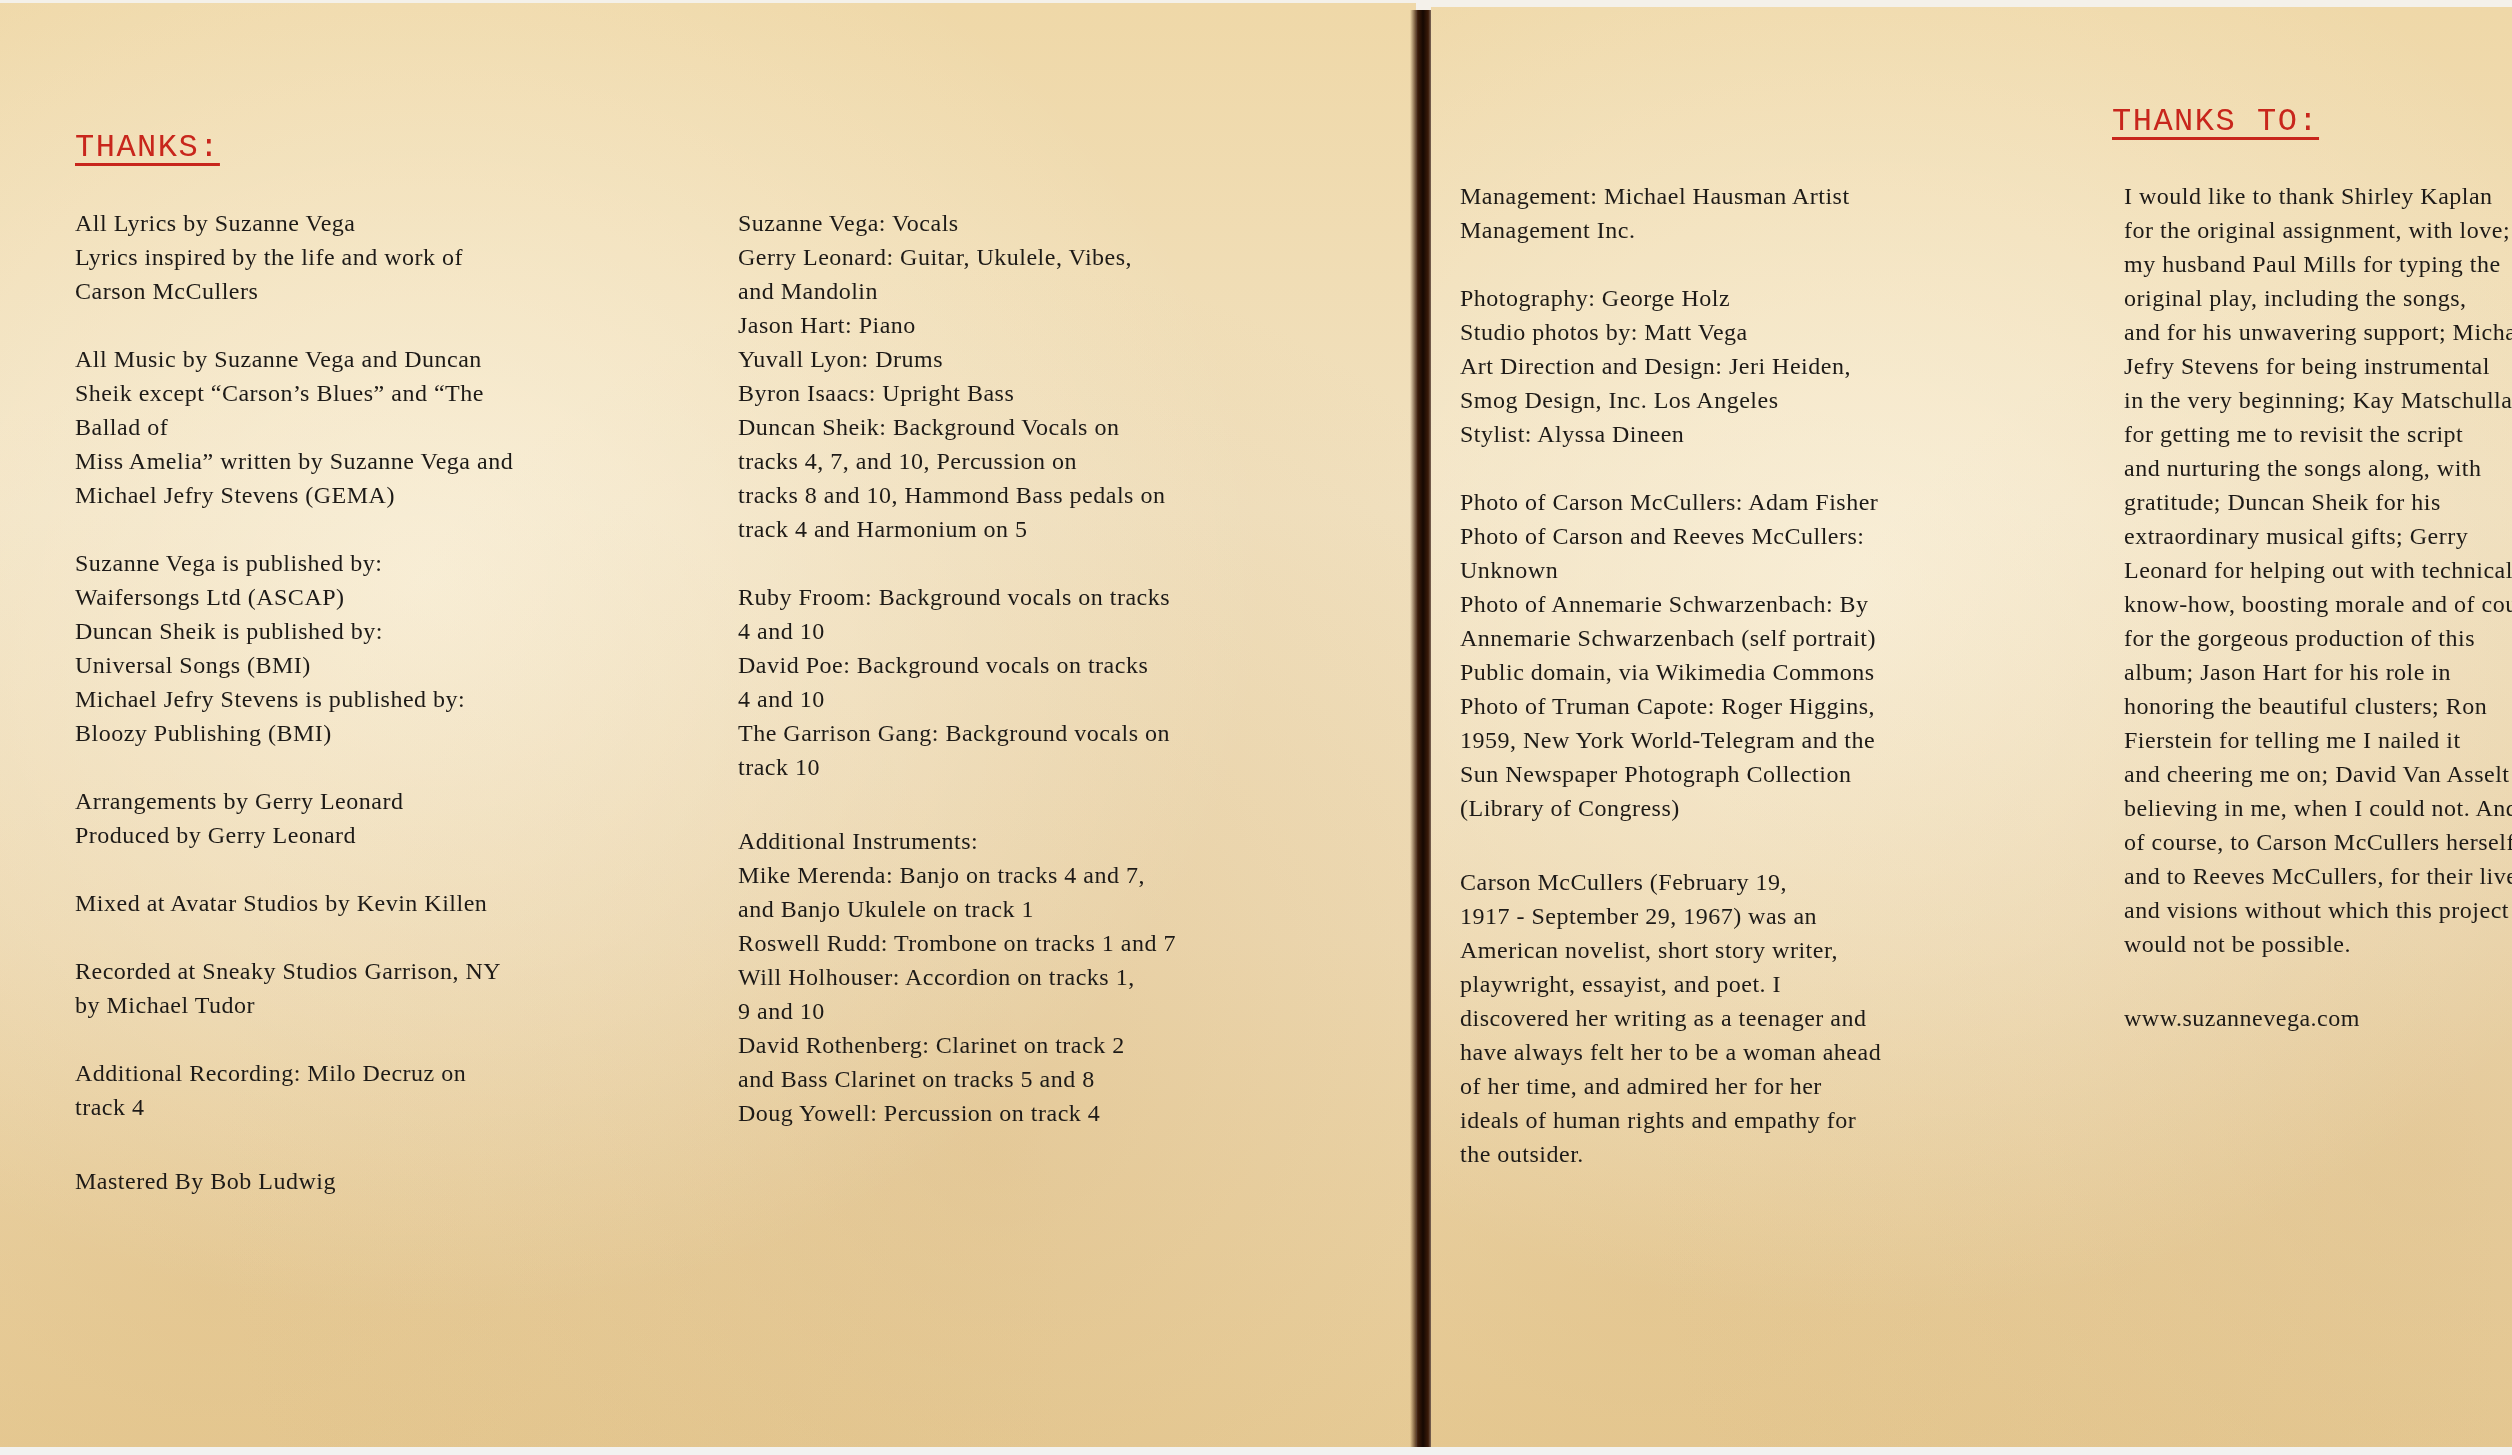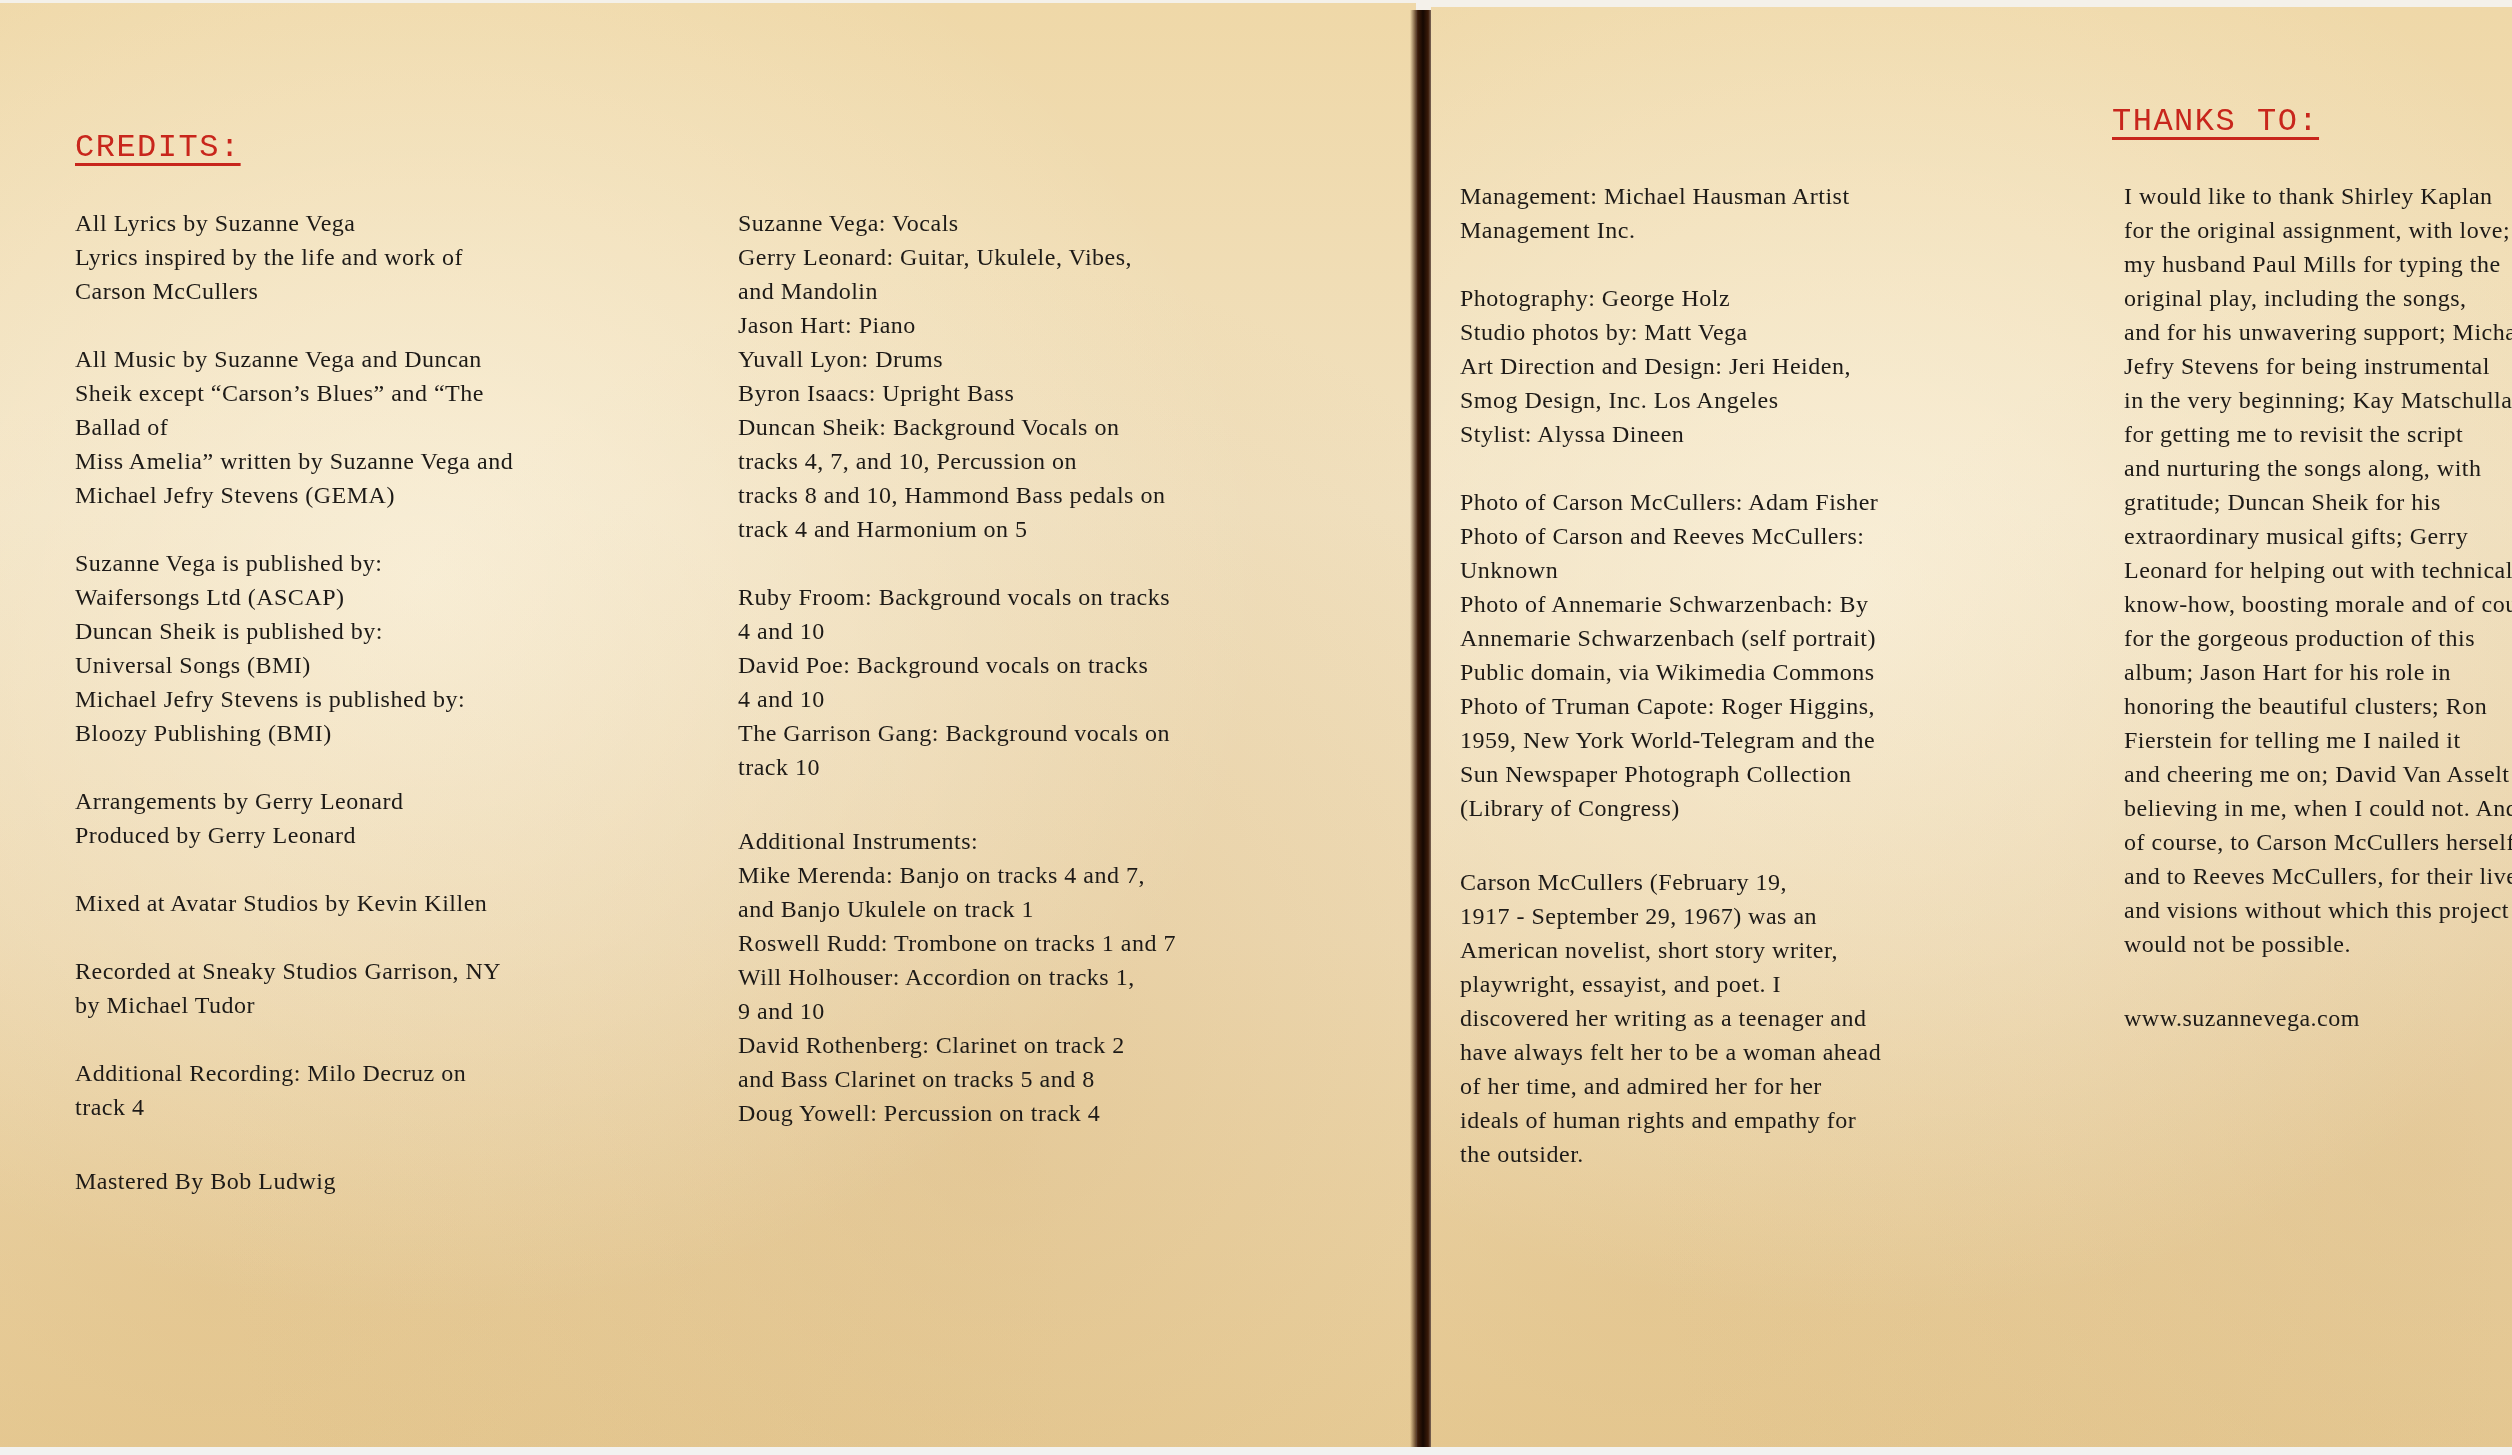--- a/index.html
+++ b/index.html
@@ -43,21 +43,21 @@
   }
   .block { margin:0 0 34px 0; }
   .block:last-child { margin-bottom:0;margin-top:40px; }
   .line { display:block; height:34px; }
 </style>
 </head>
 <body>
 
 <div class="booklet">
   <div class="page page-left">
-    <div class="heading" style="left:75px; top:126px;">CREDITS:</div>
+    <div class="heading" style="left:75px; top:126px;">THANKS:</div>
     <div class="col" style="left:75px; top:203px;"><div class="block"><span class="line">All Lyrics by Suzanne Vega</span><span class="line">Lyrics inspired by the life and work of</span><span class="line">Carson McCullers</span></div><div class="block"><span class="line">All Music by Suzanne Vega and Duncan</span><span class="line">Sheik except “Carson’s Blues” and “The</span><span class="line">Ballad of</span><span class="line">Miss Amelia” written by Suzanne Vega and</span><span class="line">Michael Jefry Stevens (GEMA)</span></div><div class="block"><span class="line">Suzanne Vega is published by:</span><span class="line">Waifersongs Ltd (ASCAP)</span><span class="line">Duncan Sheik is published by:</span><span class="line">Universal Songs (BMI)</span><span class="line">Michael Jefry Stevens is published by:</span><span class="line">Bloozy Publishing (BMI)</span></div><div class="block"><span class="line">Arrangements by Gerry Leonard</span><span class="line">Produced by Gerry Leonard</span></div><div class="block"><span class="line">Mixed at Avatar Studios by Kevin Killen</span></div><div class="block"><span class="line">Recorded at Sneaky Studios Garrison, NY</span><span class="line">by Michael Tudor</span></div><div class="block"><span class="line">Additional Recording: Milo Decruz on</span><span class="line">track 4</span></div><div class="block"><span class="line">Mastered By Bob Ludwig</span></div></div>
     <div class="col" style="left:738px; top:203px;"><div class="block"><span class="line">Suzanne Vega: Vocals</span><span class="line">Gerry Leonard: Guitar, Ukulele, Vibes,</span><span class="line">and Mandolin</span><span class="line">Jason Hart: Piano</span><span class="line">Yuvall Lyon: Drums</span><span class="line">Byron Isaacs: Upright Bass</span><span class="line">Duncan Sheik: Background Vocals on</span><span class="line">tracks 4, 7, and 10, Percussion on</span><span class="line">tracks 8 and 10, Hammond Bass pedals on</span><span class="line">track 4 and Harmonium on 5</span></div><div class="block"><span class="line">Ruby Froom: Background vocals on tracks</span><span class="line">4 and 10</span><span class="line">David Poe: Background vocals on tracks</span><span class="line">4 and 10</span><span class="line">The Garrison Gang: Background vocals on</span><span class="line">track 10</span></div><div class="block"><span class="line">Additional Instruments:</span><span class="line">Mike Merenda: Banjo on tracks 4 and 7,</span><span class="line">and Banjo Ukulele on track 1</span><span class="line">Roswell Rudd: Trombone on tracks 1 and 7</span><span class="line">Will Holhouser: Accordion on tracks 1,</span><span class="line">9 and 10</span><span class="line">David Rothenberg: Clarinet on track 2</span><span class="line">and Bass Clarinet on tracks 5 and 8</span><span class="line">Doug Yowell: Percussion on track 4</span></div></div>
   </div>
 
   <div class="spine"></div>
 
   <div class="page page-right">
     <div class="col" style="left:29px; top:172px;"><div class="block"><span class="line">Management: Michael Hausman Artist</span><span class="line">Management Inc.</span></div><div class="block"><span class="line">Photography: George Holz</span><span class="line">Studio photos by: Matt Vega</span><span class="line">Art Direction and Design: Jeri Heiden,</span><span class="line">Smog Design, Inc. Los Angeles</span><span class="line">Stylist: Alyssa Dineen</span></div><div class="block"><span class="line">Photo of Carson McCullers: Adam Fisher</span><span class="line">Photo of Carson and Reeves McCullers:</span><span class="line">Unknown</span><span class="line">Photo of Annemarie Schwarzenbach: By</span><span class="line">Annemarie Schwarzenbach (self portrait)</span><span class="line">Public domain, via Wikimedia Commons</span><span class="line">Photo of Truman Capote: Roger Higgins,</span><span class="line">1959, New York World-Telegram and the</span><span class="line">Sun Newspaper Photograph Collection</span><span class="line">(Library of Congress)</span></div><div class="block"><span class="line">Carson McCullers (February 19,</span><span class="line">1917 - September 29, 1967) was an</span><span class="line">American novelist, short story writer,</span><span class="line">playwright, essayist, and poet. I</span><span class="line">discovered her writing as a teenager and</span><span class="line">have always felt her to be a woman ahead</span><span class="line">of her time, and admired her for her</span><span class="line">ideals of human rights and empathy for</span><span class="line">the outsider.</span></div></div>
     <div class="heading" style="left:681px; top:96px;">THANKS TO:</div>
     <div class="col" style="left:693px; top:172px;"><div class="block"><span class="line">I would like to thank Shirley Kaplan</span><span class="line">for the original assignment, with love;</span><span class="line">my husband Paul Mills for typing the</span><span class="line">original play, including the songs,</span><span class="line">and for his unwavering support; Michael</span><span class="line">Jefry Stevens for being instrumental</span><span class="line">in the very beginning; Kay Matschullat</span><span class="line">for getting me to revisit the script</span><span class="line">and nurturing the songs along, with</span><span class="line">gratitude; Duncan Sheik for his</span><span class="line">extraordinary musical gifts; Gerry</span><span class="line">Leonard for helping out with technical</span><span class="line">know-how, boosting morale and of course</span><span class="line">for the gorgeous production of this</span><span class="line">album; Jason Hart for his role in</span><span class="line">honoring the beautiful clusters; Ron</span><span class="line">Fierstein for telling me I nailed it</span><span class="line">and cheering me on; David Van Asselt for</span><span class="line">believing in me, when I could not. And</span><span class="line">of course, to Carson McCullers herself,</span><span class="line">and to Reeves McCullers, for their lives</span><span class="line">and visions without which this project</span><span class="line">would not be possible.</span></div><div class="block"><span class="line">www.suzannevega.com</span></div></div>

